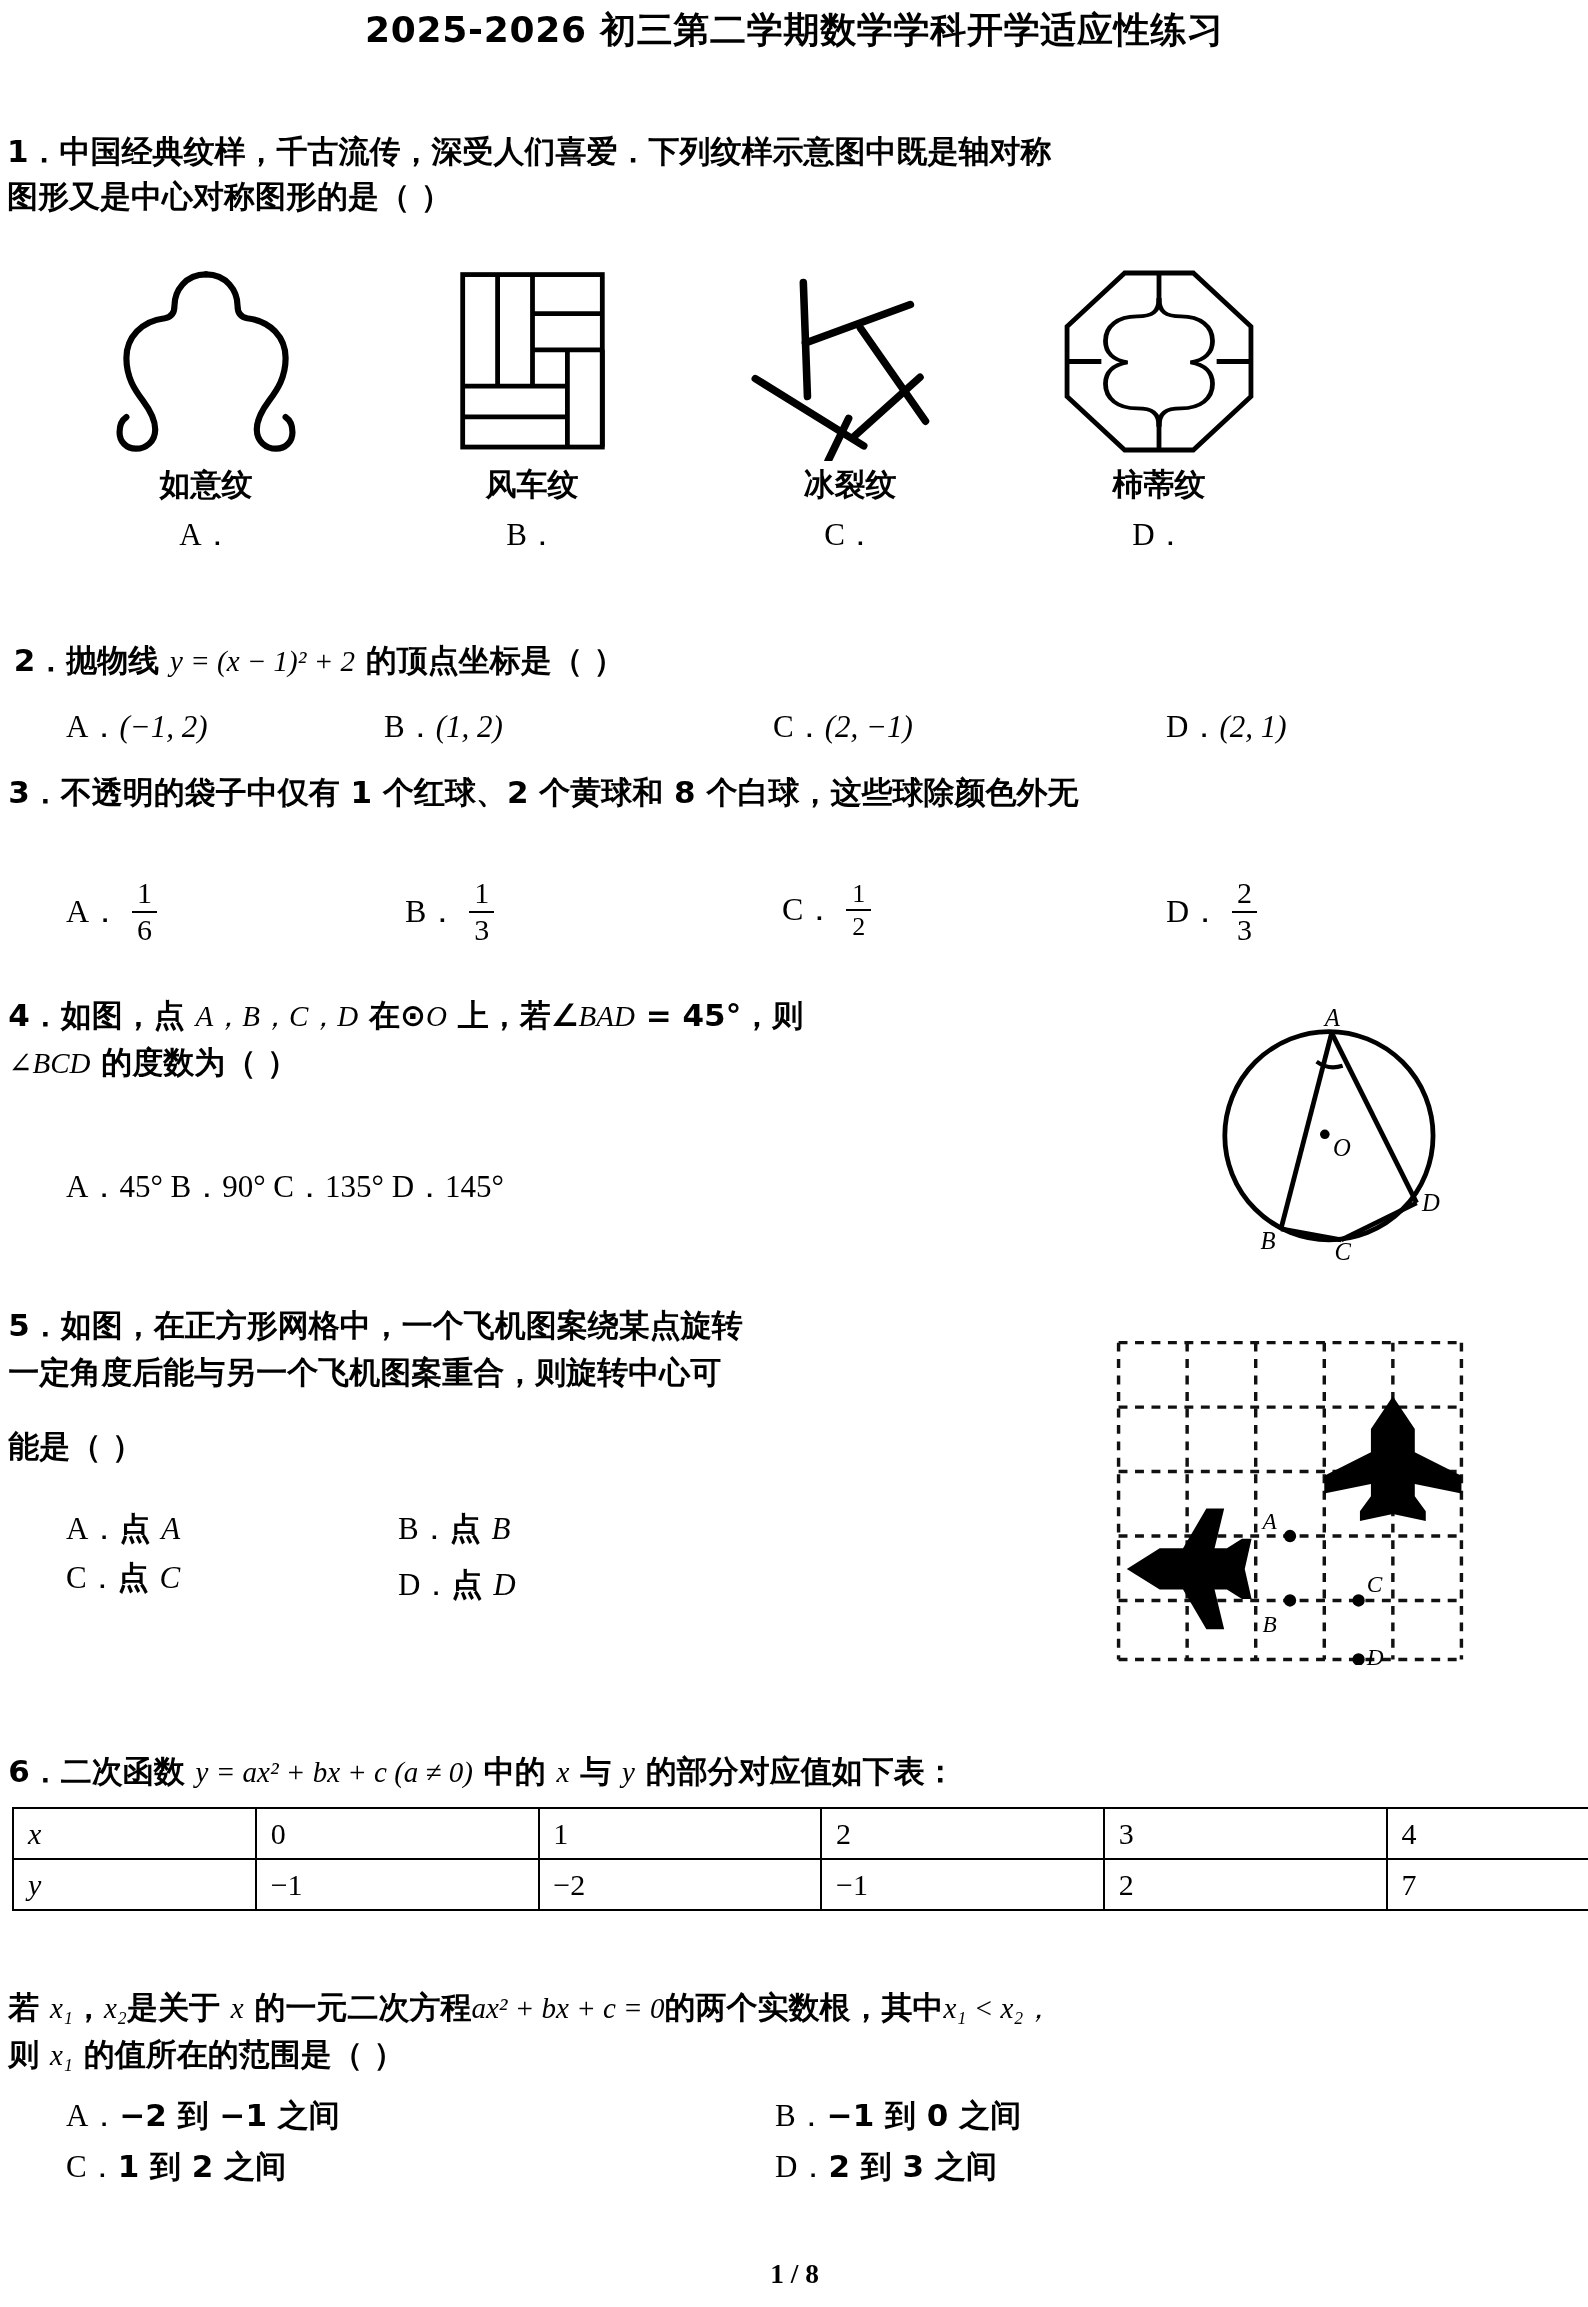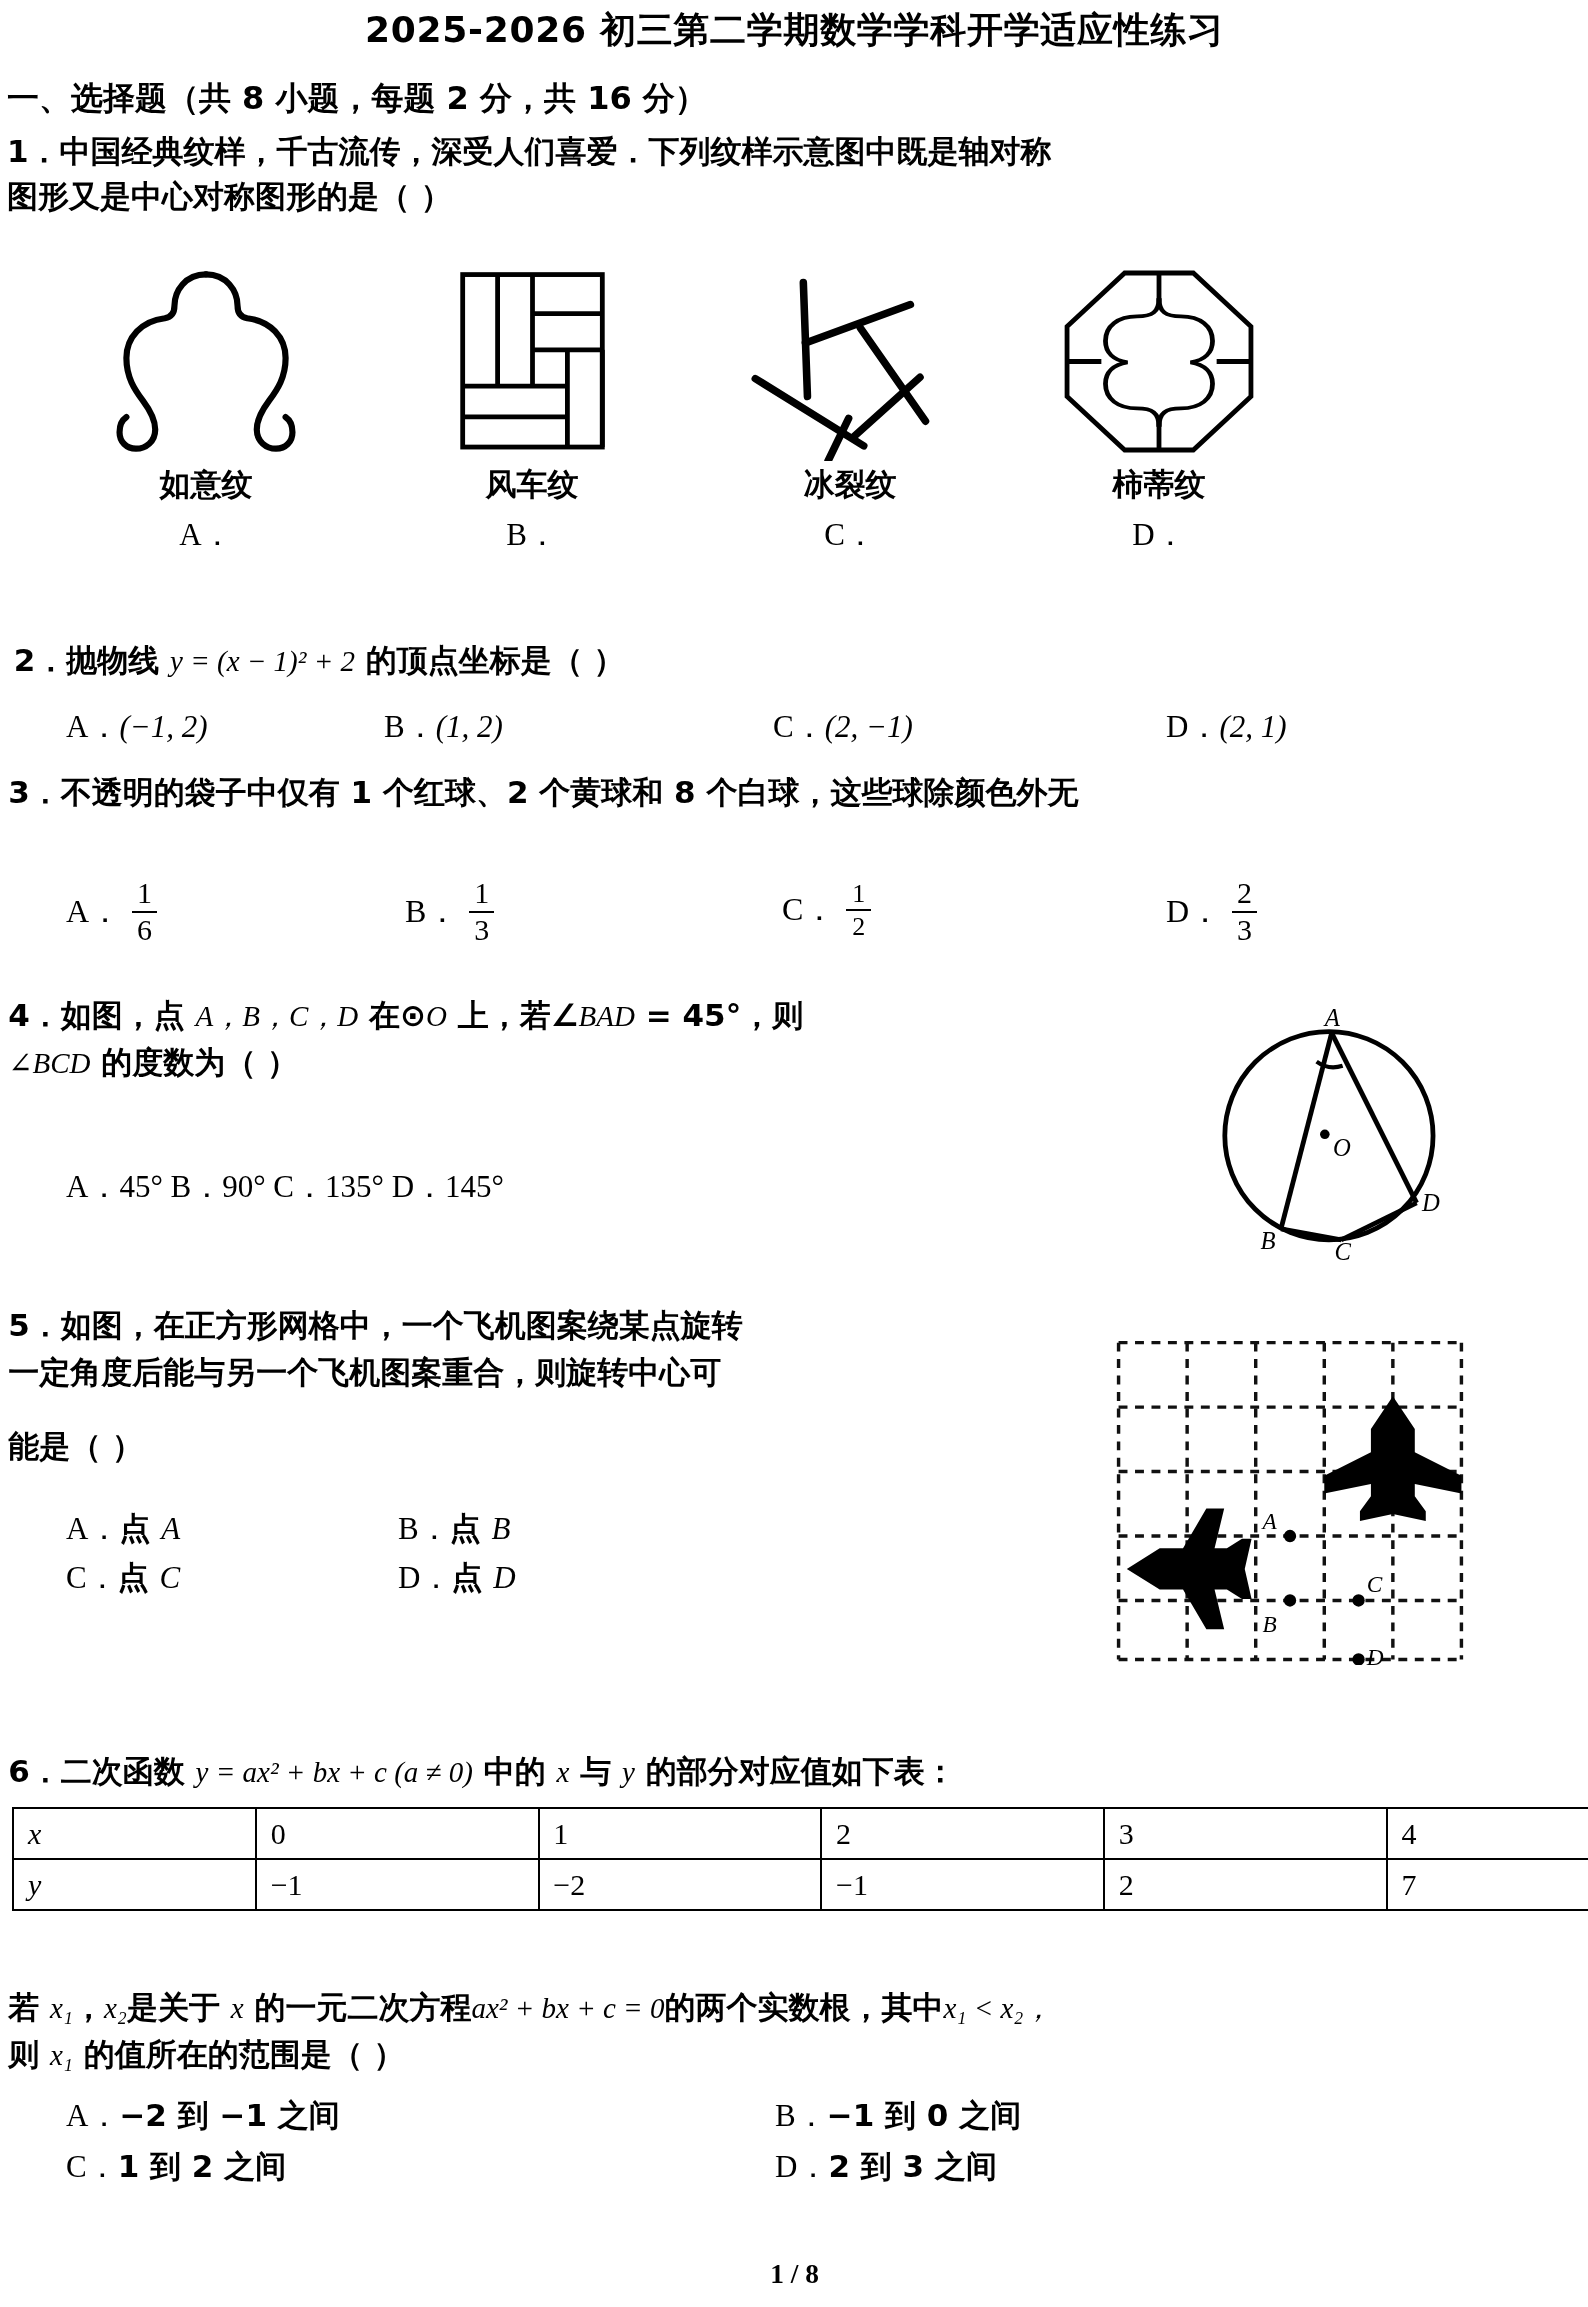--- a/index.html
+++ b/index.html
@@ -181,21 +181,21 @@
     font-size: 31px;
     white-space: nowrap;
   }
   .q5-opt .cnchar {
     font-family: "DejaVu Sans", "Liberation Sans", sans-serif;
     font-weight: 700;
   }
   #q5-opt-a { left: 66px; top: 0px; }
   #q5-opt-b { left: 398px; top: 0px; }
   #q5-opt-c { left: 66px; top: 49px; }
-  #q5-opt-d { left: 398px; top: 49px; }
+  #q5-opt-d { left: 398px; top: 56px; }
   #grid-figure {
     position: absolute;
     top: 1322px;
     left: 1098px;
     width: 384px;
     height: 343px;
   }
 
   
   #q6-stem { top: 1752px; left: 8.2px; }
@@ -249,21 +249,20 @@
     font-weight: 700;
   }
 </style>
 </head>
 <body>
 
 <div class="page">
 
   <div id="doc-title">2025-2026 初三第二学期数学学科开学适应性练习</div>
 
-  <div id="section-1-heading">一、选择题（共 8 小题，每题 2 分，共 16 分）</div>
 
   <div class="qtext" id="q1-line1">1．中国经典纹样，千古流传，深受人们喜爱．下列纹样示意图中既是轴对称</div>
   <div class="qtext" id="q1-line2">图形又是中心对称图形的是（      ）</div>
 
   <div id="pattern-row">
 
     <div class="pattern-cell" id="pattern-cell-a">
       <div class="pattern-art">
         <svg width="206" height="199" viewBox="0 0 300 290">
           <path d="M150 18

